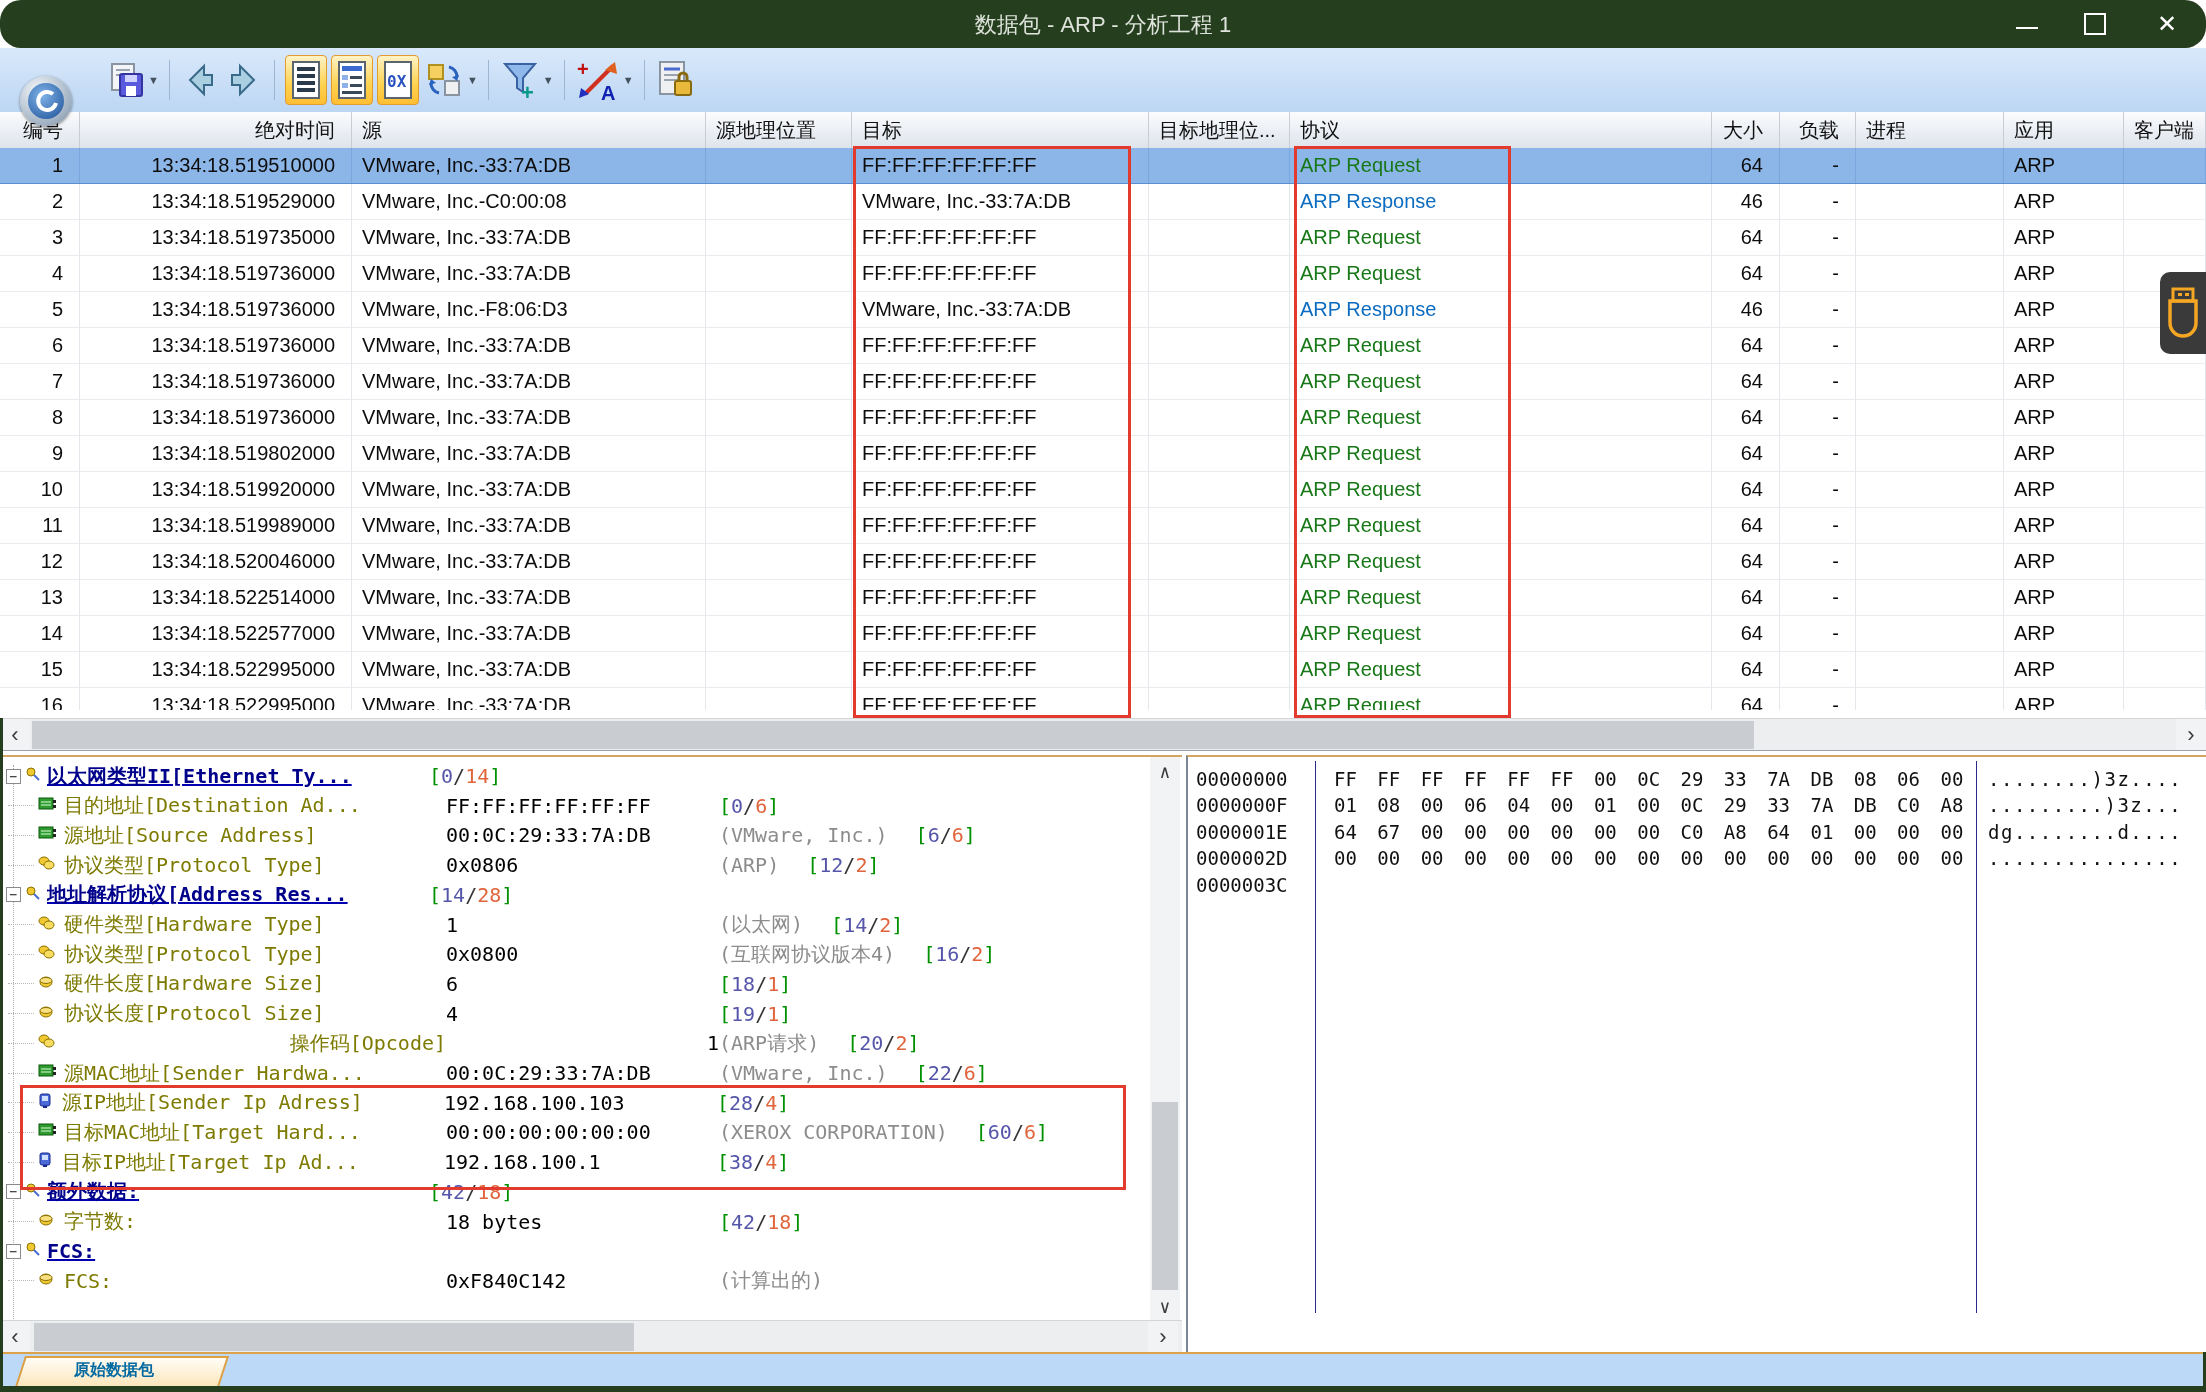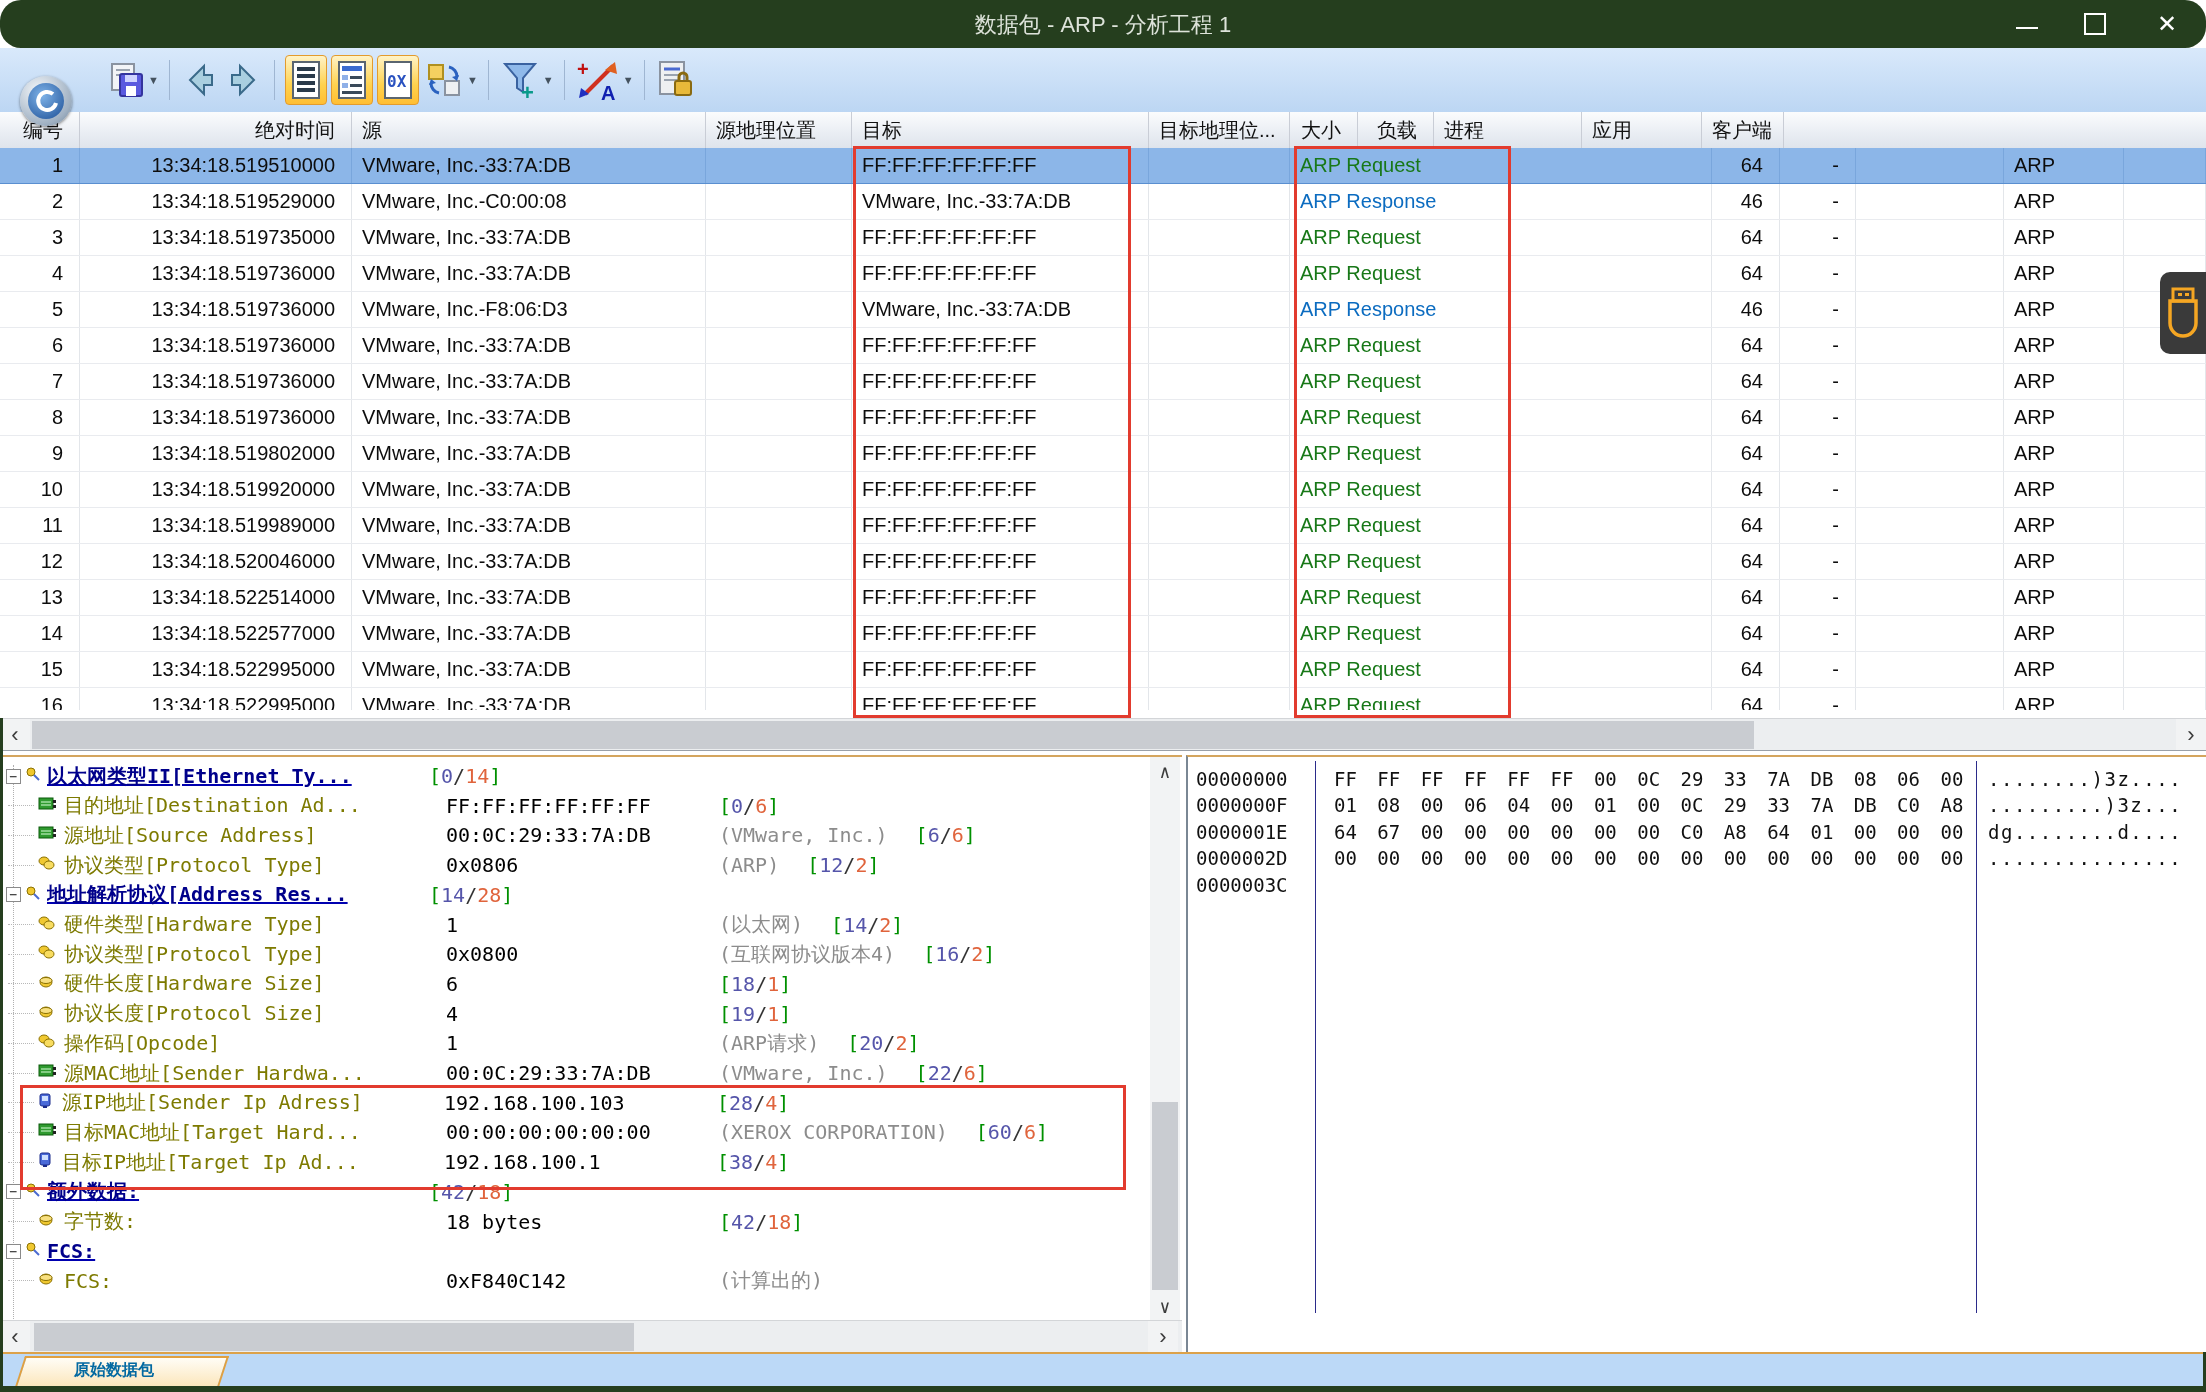--- a/index.html
+++ b/index.html
@@ -211,20 +211,21 @@
     </div>
   </div>
 
   <div id="pt-header">
       <div class="hcell ar" style="width: 80px;">编号</div>
       <div class="hcell ar" style="width: 272px;">绝对时间</div>
       <div class="hcell al" style="width: 354px;">源</div>
       <div class="hcell al" style="width: 146px;">源地理位置</div>
       <div class="hcell al" style="width: 297px;">目标</div>
       <div class="hcell al" style="width: 141px;">目标地理位...</div>
+      <div class="hcell al" style="width: 422px;">协议</div>
       <div class="hcell ar" style="width: 68px;">大小</div>
       <div class="hcell ar" style="width: 76px;">负载</div>
       <div class="hcell al" style="width: 148px;">进程</div>
       <div class="hcell al" style="width: 120px;">应用</div>
       <div class="hcell al" style="width: 82px;">客户端</div>
     </div>
   <div id="pt-rows">
       <div class="prow selected">
         <div class="pcell ar" style="width: 80px;">1</div>
         <div class="pcell ar" style="width: 272px;">13:34:18.519510000</div>
@@ -556,21 +557,21 @@
         <div class="trow leaf" style="top: 241.6px;">
           <div class="leaf-indent"></div>
           <span class="t-icon"><svg width="18" height="16" viewBox="0 0 18 16">
               <ellipse cx="8" cy="8" rx="6" ry="5" fill="#f0c830" stroke="#8a7000"></ellipse>
               <ellipse cx="8" cy="6.5" rx="6" ry="3" fill="#f8e080" stroke="#8a7000"></ellipse>
             </svg></span>
           <span class="t-label">协议长度[Protocol Size]</span>
           <span class="t-value">4</span>
           <span class="brk"><span class="g">[</span><span class="o">19</span><span class="s">/</span><span class="l">1</span><span class="g">]</span></span>
         </div>
-        <div class="trow leaf" style="top: 271.3px;">
+        <div class="trow leaf" style="top: 271.3px; text-align: right;">
           <div class="leaf-indent"></div>
           <span class="t-icon"><svg width="18" height="16" viewBox="0 0 18 16">
               <ellipse cx="6" cy="6" rx="5" ry="4" fill="#f0c830" stroke="#8a7000"></ellipse>
               <ellipse cx="11" cy="10" rx="5" ry="4" fill="#f8dc60" stroke="#8a7000"></ellipse>
             </svg></span>
           <span class="t-label">操作码[Opcode]</span>
           <span class="t-value">1</span>
           <span class="t-extra">(ARP请求)</span>
           <span class="brk"><span class="g">[</span><span class="o">20</span><span class="s">/</span><span class="l">2</span><span class="g">]</span></span>
         </div>

